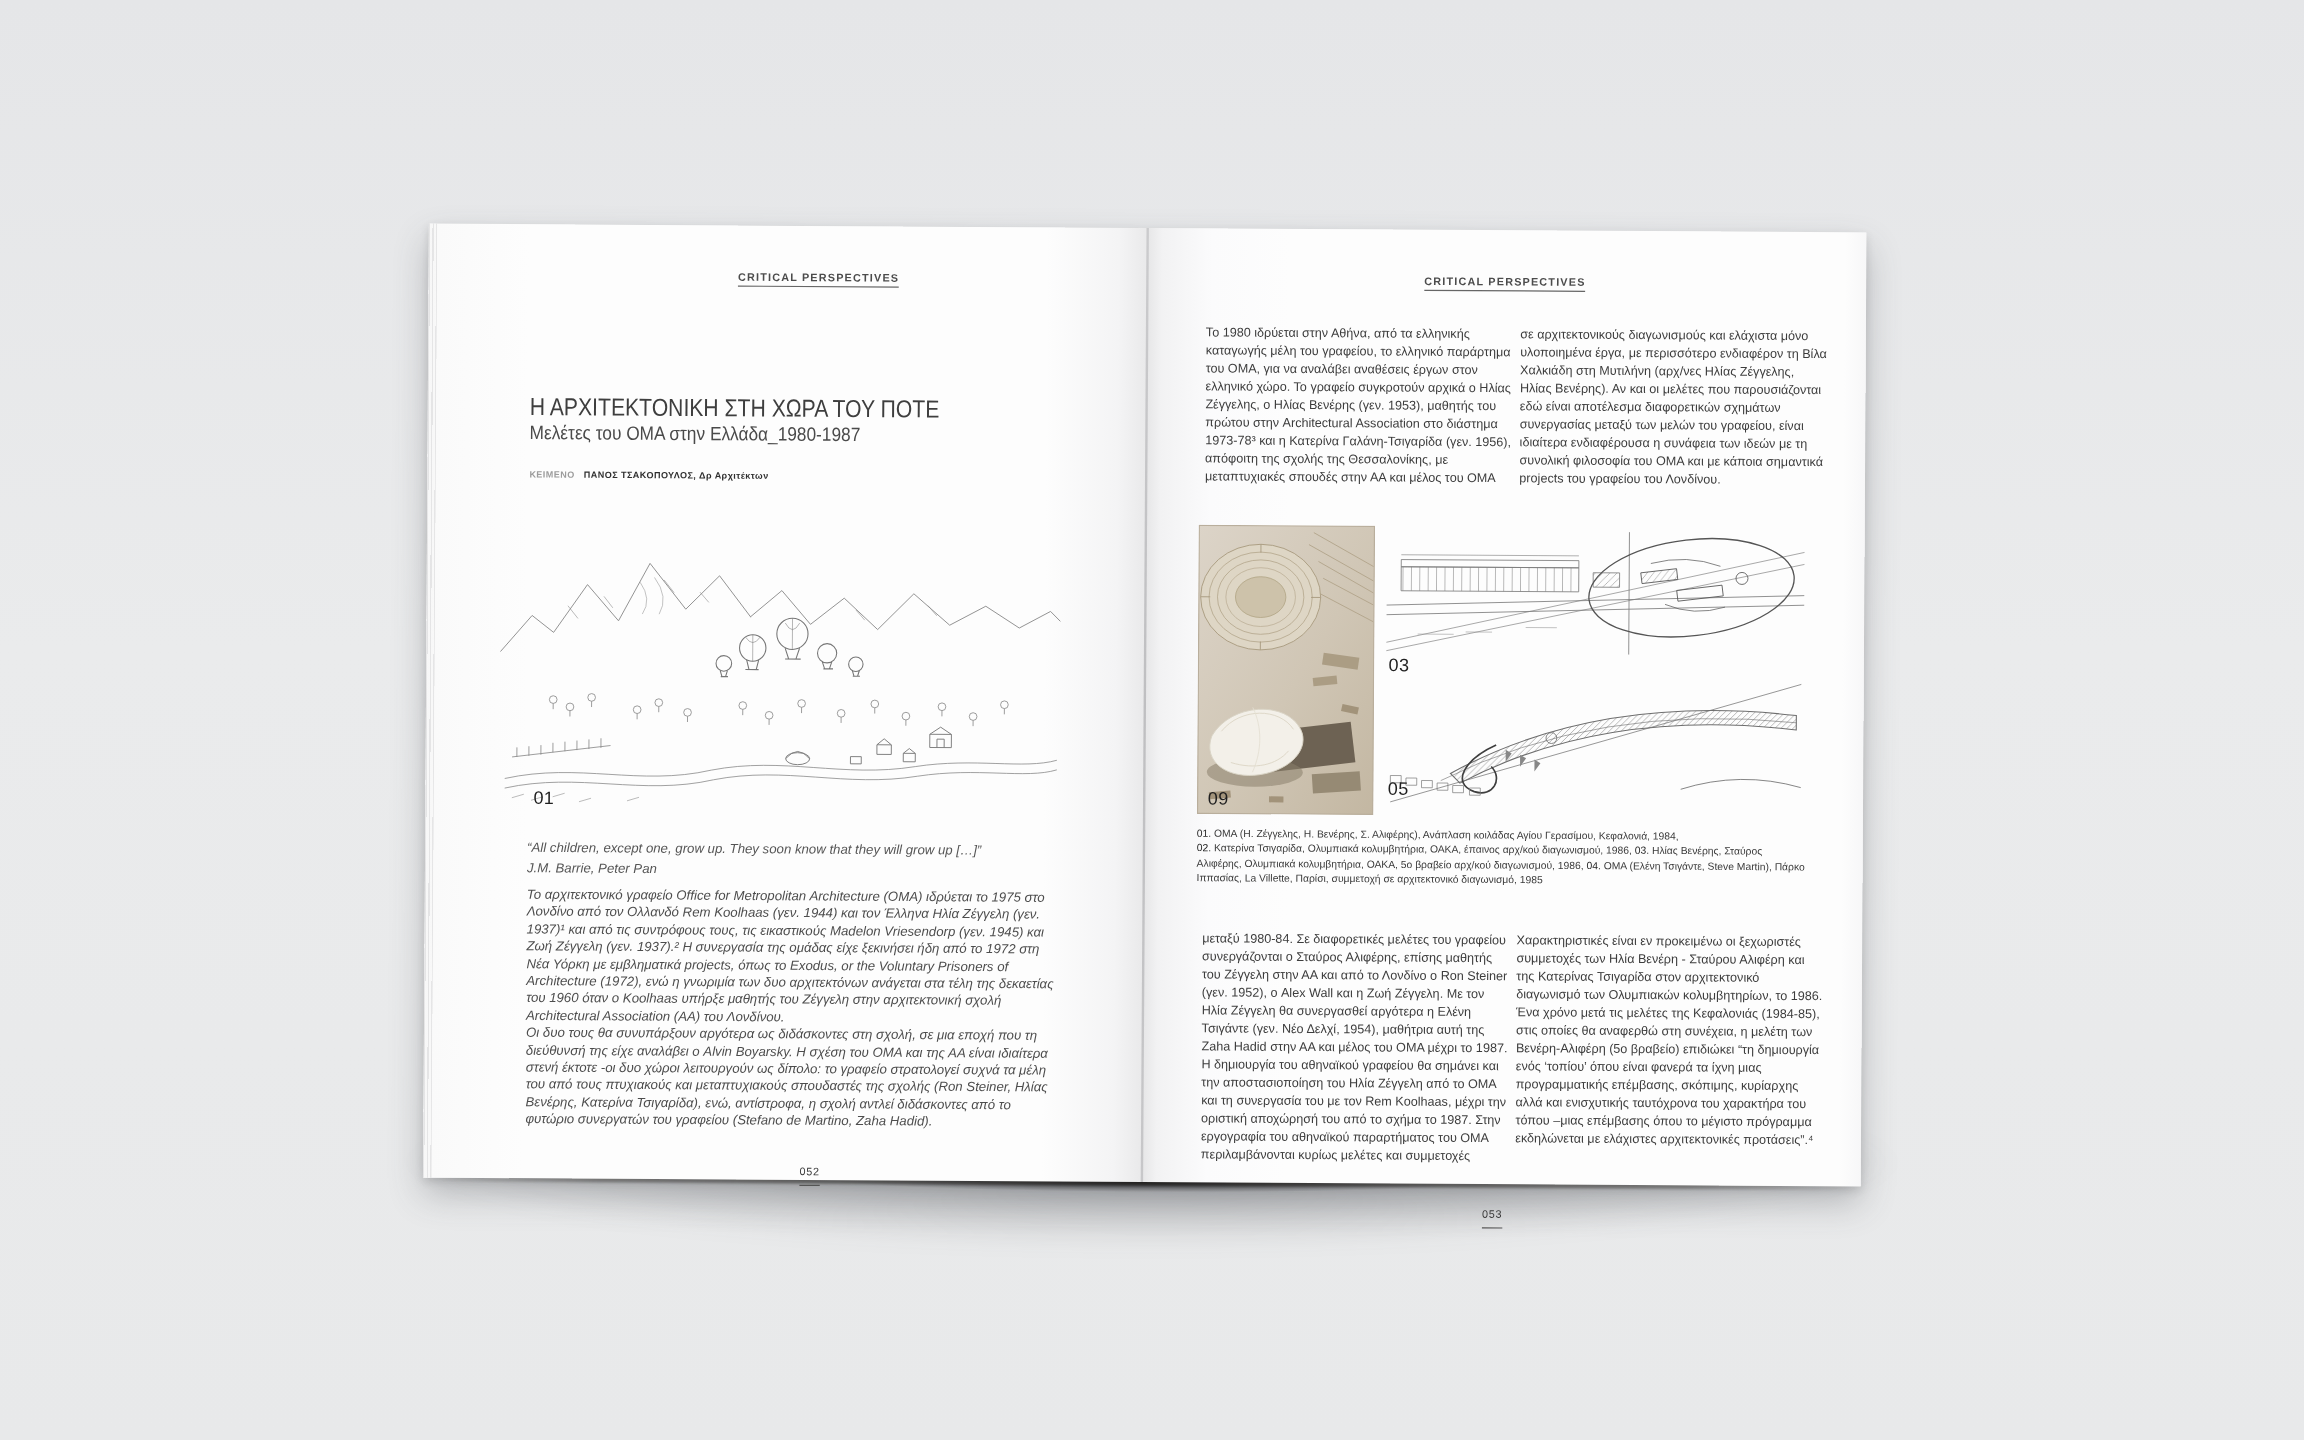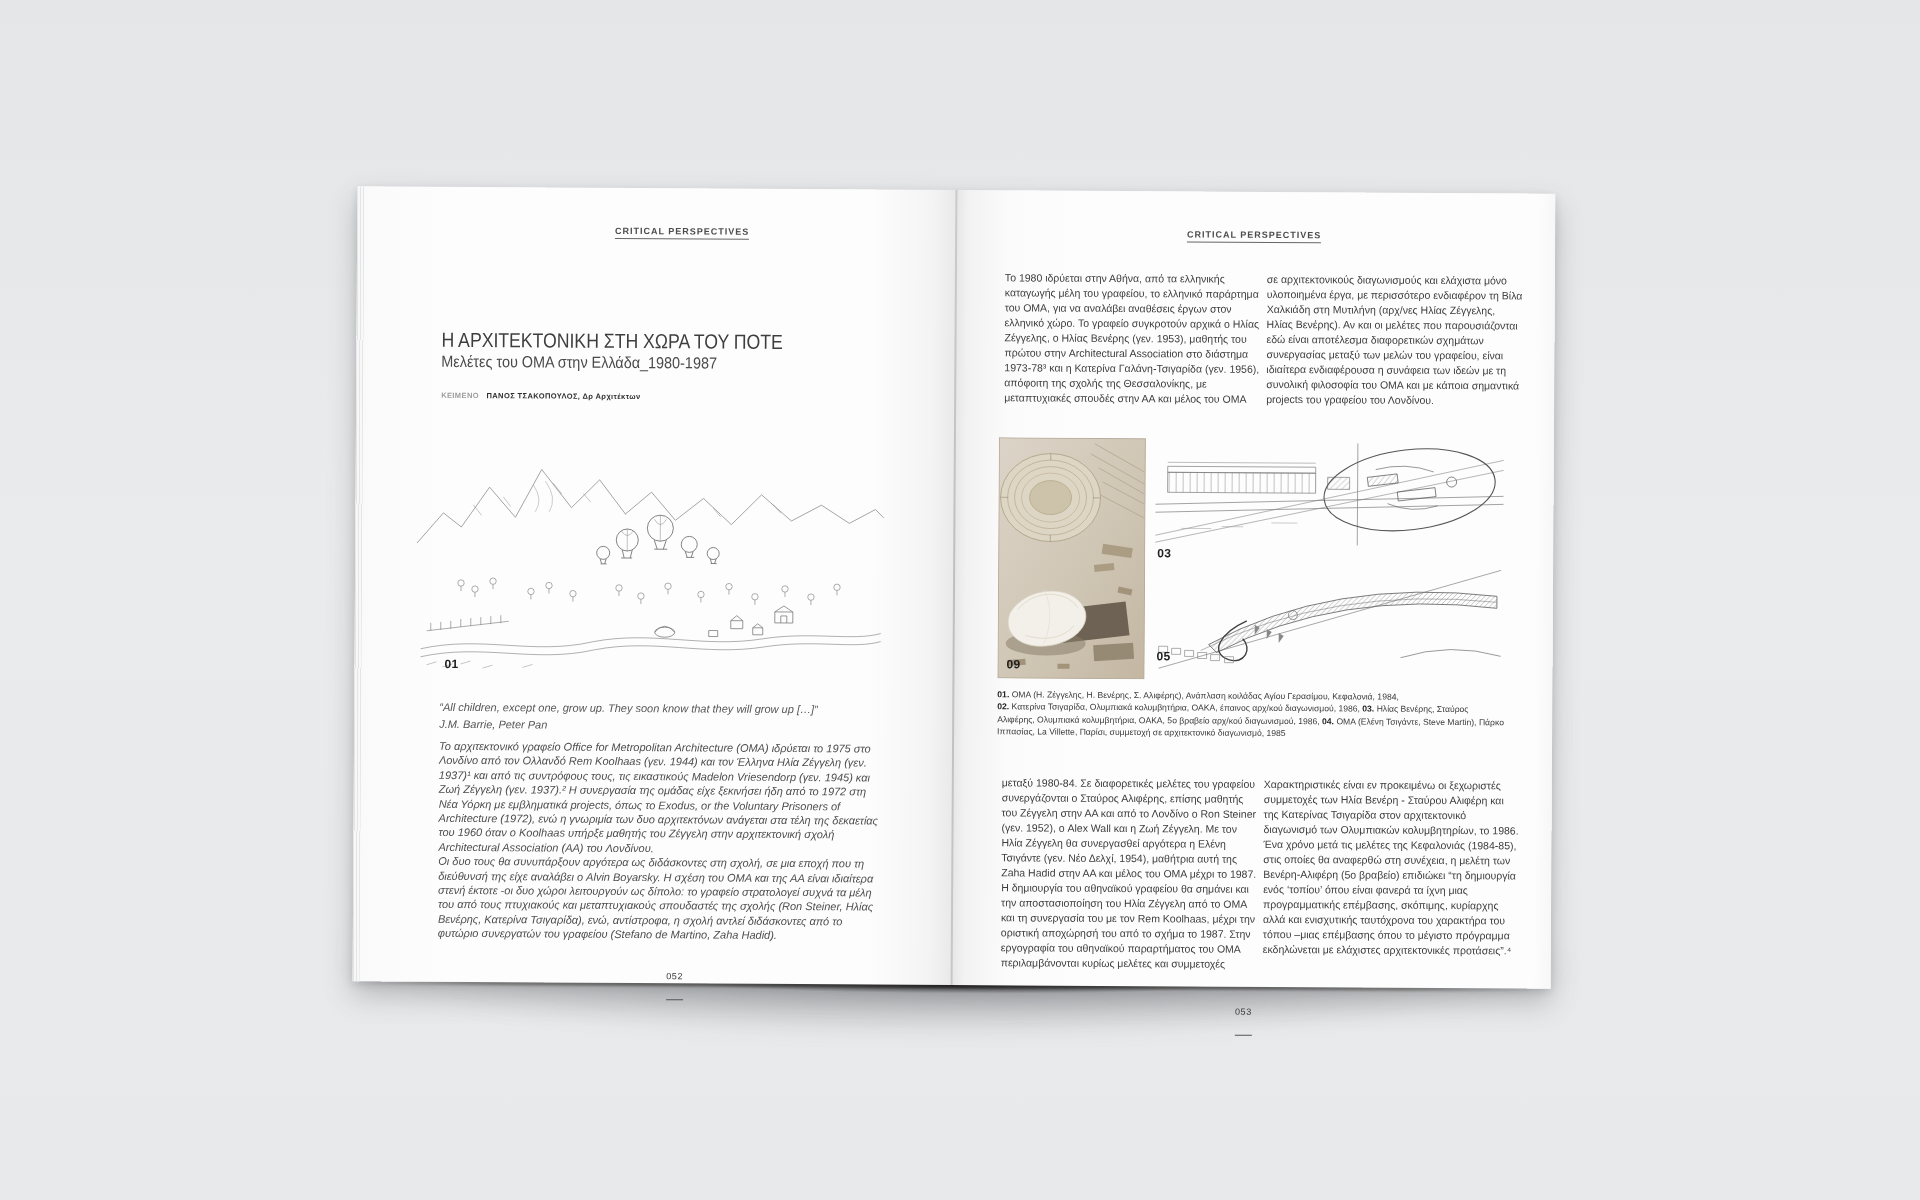--- a/index.html
+++ b/index.html
@@ -27,52 +27,52 @@
     background:repeating-linear-gradient(90deg,#e2e2e3 0 1px,#f8f8f8 1px 3px);}
   .page.right{left:599px;width:599px;
     background:linear-gradient(90deg,#e6e6e7 0,#f2f2f3 2%,#fbfbfc 9%,#fdfdfd 20%,#fdfdfd 97%,#f7f7f8 100%);}
   .spine{position:absolute;left:598px;top:0;width:2px;height:100%;z-index:6;
     background:linear-gradient(180deg,#cbcbcd,#bfbfc1 50%,#c7c7c9);}
   .running-head{position:absolute;top:38px;transform:translateX(-50%);
     font-size:9px;letter-spacing:1px;color:#4c4c4c;border-bottom:1px solid #666;padding-bottom:2px;white-space:nowrap;font-weight:bold;}
   .rh-left{left:325px;}
   .rh-right{left:298px;}
   .page-number{position:absolute;top:783px;transform:translateX(-50%);
-    font-size:9px;letter-spacing:.6px;color:#3a3a3a;border-bottom:1px solid #555;padding-bottom:18px;}
+    font-size:9px;letter-spacing:.6px;color:#3a3a3a;border-bottom:1px solid #555;padding-bottom:6px;}
   .pn-left{left:322px;}
   .pn-right{left:292px;margin-top:32px;}
   .title{position:absolute;left:85px;top:141px;font-size:20.5px;font-weight:400;color:#3e3e3e;
     white-space:nowrap;transform:scaleX(.86);transform-origin:left;}
   .subtitle{position:absolute;left:85px;top:166px;font-size:16px;font-weight:400;color:#4a4a4a;
     white-space:nowrap;transform:scaleX(.9);transform-origin:left;}
   .byline{position:absolute;left:85px;top:204px;font-size:7.5px;letter-spacing:.4px;white-space:nowrap;}
   .byline .lbl{color:#9c9c9c;font-weight:bold;margin-right:5px;}
   .byline .auth{color:#2e2e2e;font-weight:bold;}
   .figure01{position:absolute;left:58px;top:248px;width:472px;height:238px;}
-  .fig-label{position:absolute;font-size:12px;font-weight:bold;color:#1f1f1f;letter-spacing:.3px;}
+  .fig-label{position:absolute;font-size:15px;font-weight:normal;color:#1f1f1f;letter-spacing:.3px;}
   .quote{position:absolute;left:85px;top:512px;font-style:italic;font-size:11px;line-height:17px;color:#555;}
   .body-left{position:absolute;left:85px;top:552px;width:440px;
     font-style:italic;font-size:11px;line-height:14.4px;color:#4d4d4d;}
   .body-left p{margin:0;}
   .colblock{position:absolute;width:256px;font-size:10.5px;line-height:15px;color:#3d3d3d;}
   .c1t{left:49px;top:80px;}
   .c2t{left:311px;top:80px;}
   .c1b{left:49px;top:585px;}
   .c2b{left:311px;top:585px;}
   .photo02{position:absolute;left:44px;top:247px;width:147px;height:241px;}
   .fig03{position:absolute;left:197px;top:247px;width:356px;height:110px;}
   .fig04{position:absolute;left:197px;top:367px;width:356px;height:113px;}
   .lab02{left:53px;top:467px;}
   .lab03{left:203px;top:355px;}
   .lab04{left:203px;top:458px;}
   .lab01{left:90px;top:470px;}
   .captions{position:absolute;left:44px;top:498px;width:508px;
     font-size:8.6px;line-height:12.4px;color:#3a3a3a;}
   .captions p{margin:0;}
-  .captions .cnum{font-weight:bold;color:#1e1e1e;}
+  .captions .cnum{font-weight:normal;color:#1e1e1e;}
   svg{display:block;width:100%;height:100%;}
 </style>
 </head>
 <body>
 
 <div class="floor-shadow"></div>
 
 <div class="book">
   <div class="spine-wedge"></div>
   <div class="book-bottom-edge"></div>

